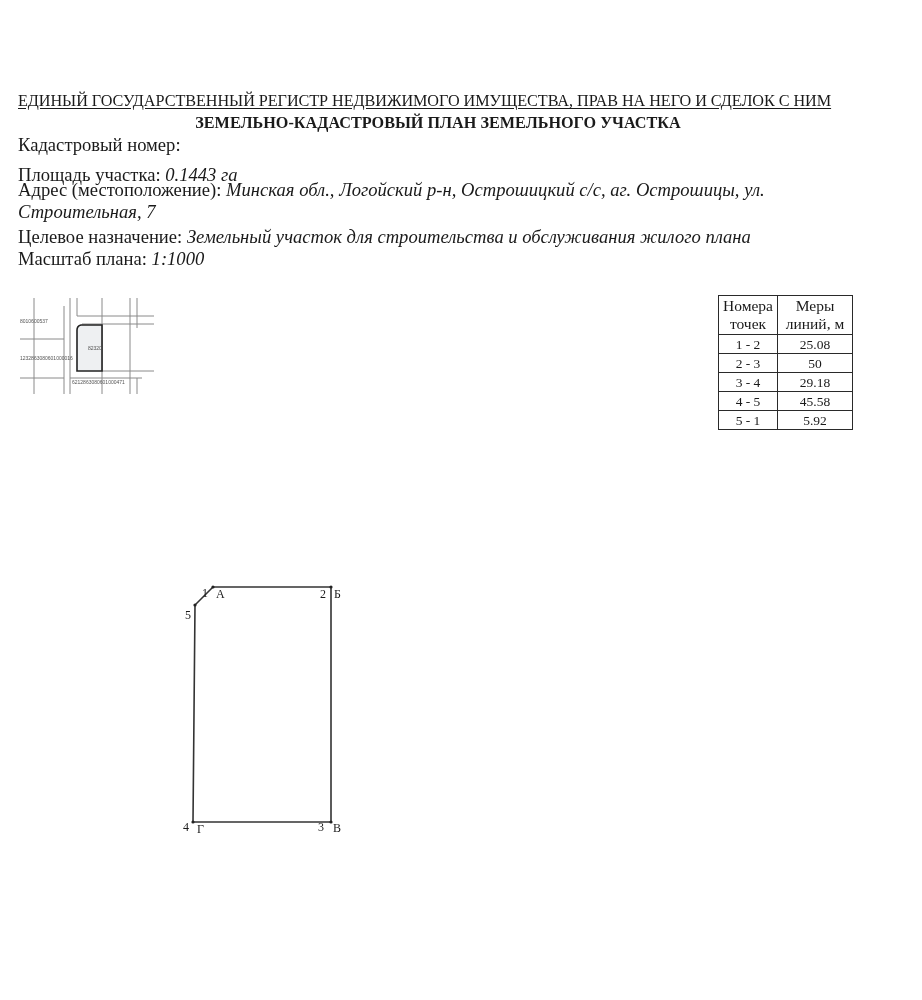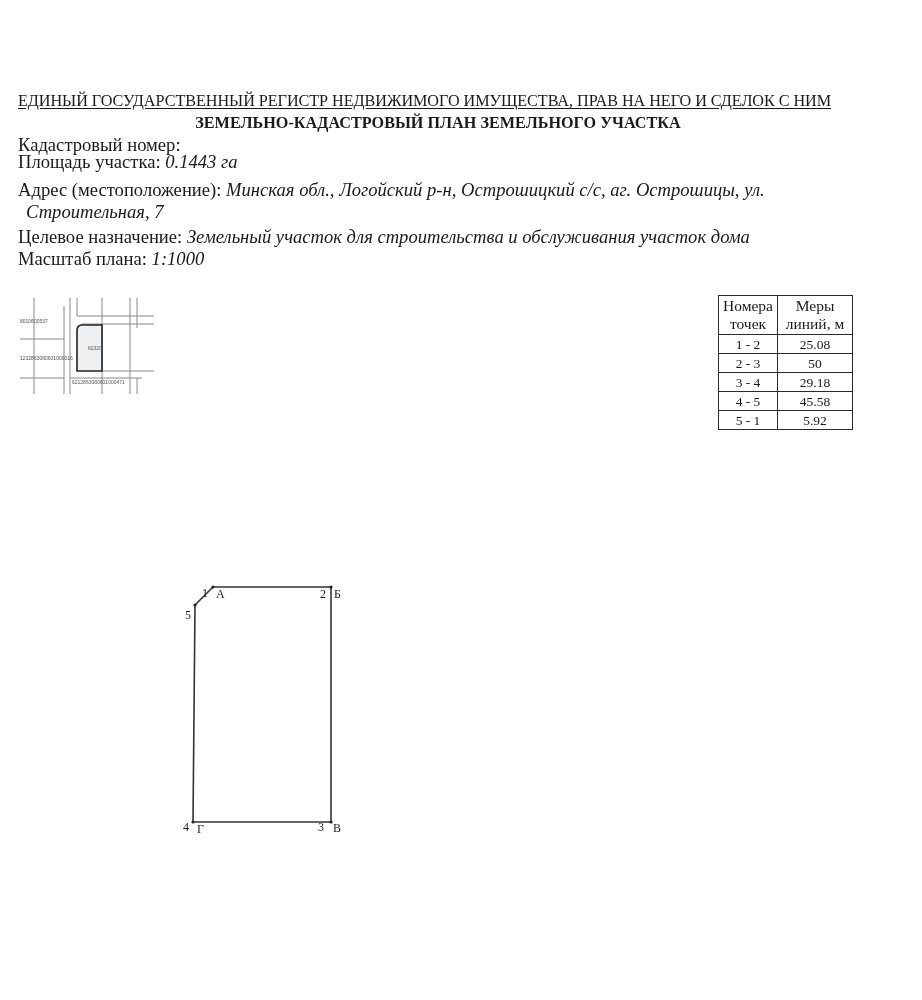--- a/index.html
+++ b/index.html
@@ -36,23 +36,23 @@
     white-space: nowrap;
   }
   .field {
     left: 18px;
     font-size: 18.6px;
     white-space: nowrap;
     line-height: 22px;
   }
   .field .value { font-style: italic; }
   .f1 { top: 134px; }
-  .f2 { top: 151px; }
+  .f2 { top: 164px; }
   .f3 { top: 179px; }
-  .f3b { top: 201px; margin-left: 8px; }
+  .f3b { top: 201px; }
   .f4 { top: 226px; }
   .f5 { top: 248px; }
 
   
   .inset {
     left: 12px;
     top: 298px;
     width: 150px;
     height: 96px;
   }
@@ -114,21 +114,21 @@
 </div>
 <div class="abs field f3">
   <span>Адрес (местоположение):</span>
   <span class="value">Минская обл., Логойский р-н, Острошицкий с/с, аг. Острошицы, ул.</span>
 </div>
 <div class="abs field f3b">
   <span class="value">Строительная, 7</span>
 </div>
 <div class="abs field f4">
   <span>Целевое назначение:</span>
-  <span class="value">Земельный участок для строительства и обслуживания участок дома</span>
+  <span class="value">Земельный участок для строительства и обслуживания жилого плана</span>
 </div>
 <div class="abs field f5">
   <span>Масштаб плана:</span>
   <span class="value">1:1000</span>
 </div>
 
 <div class="abs inset">
   <svg width="150" height="96" viewBox="0 0 150 96">
     <g stroke="#8a8a8a" stroke-width="1" fill="none">
 

